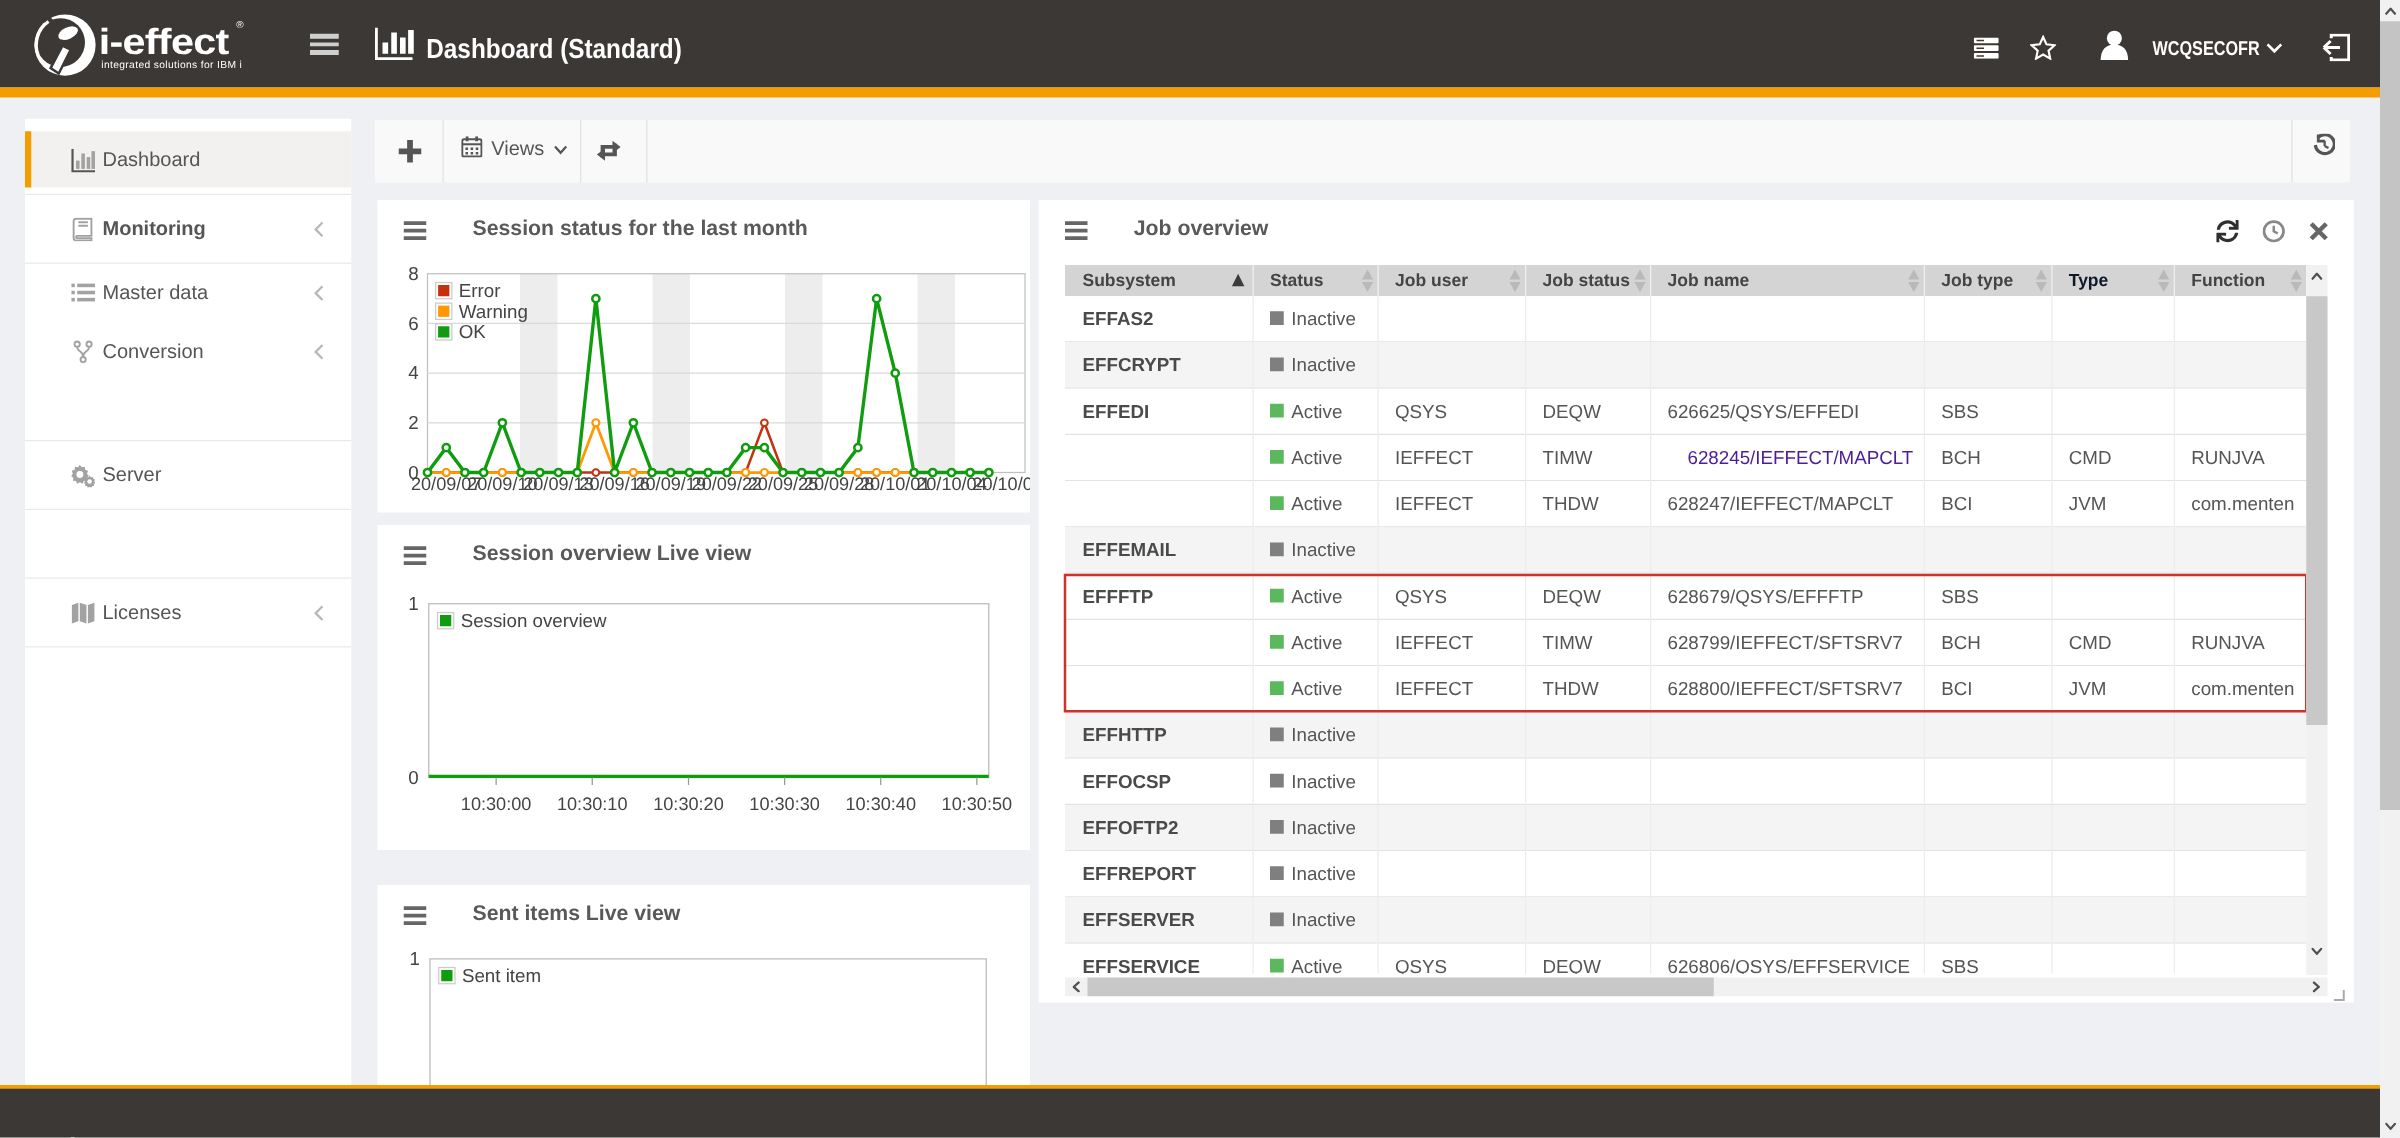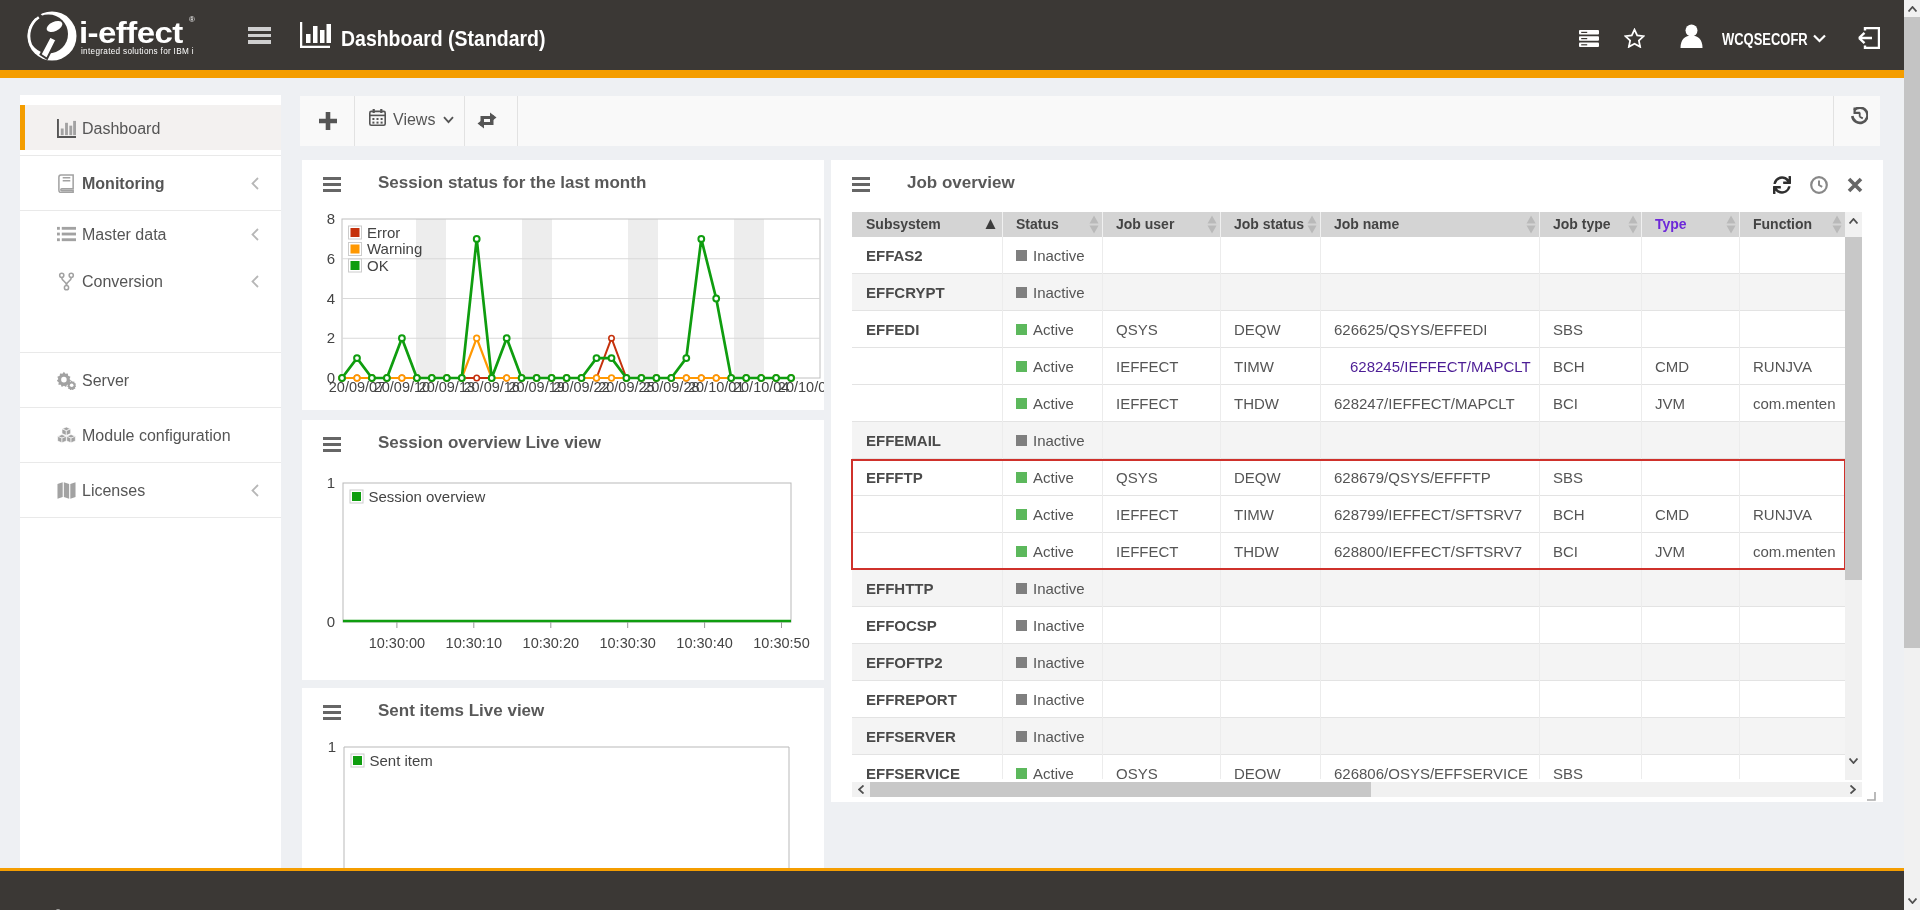--- a/index.html
+++ b/index.html
@@ -130,36 +130,20 @@
         <g fill="#a2a2a2">
           <path d="M8 0 L9.7 2.3 L12.5 1.8 L12.9 4.6 L15.6 5.6 L14.5 8.2 L16.3 10.4 L14 12 L14.4 14.8 L11.6 15 L10.5 17.6 L8 16.2 L5.5 17.6 L4.4 15 L1.6 14.8 L2 12 L-0.3 10.4 L1.5 8.2 L0.4 5.6 L3.1 4.6 L3.5 1.8 L6.3 2.3 Z"></path>
           <circle cx="8" cy="9" r="3.2" fill="#fff"></circle>
         </g>
         <g fill="#a2a2a2">
           <path d="M17 10 L18.2 11.5 L20 11.2 L20.3 13 L22 13.7 L21.3 15.4 L22.4 16.8 L20.9 17.8 L21.2 19.6 L19.4 19.7 L18.7 21.4 L17 20.5 L15.3 21.4 L14.6 19.7 L12.8 19.6 L13.1 17.8 L11.6 16.8 L12.7 15.4 L12 13.7 L13.7 13 L14 11.2 L15.8 11.5 Z"></path>
           <circle cx="17" cy="15.5" r="2.1" fill="#fff"></circle>
         </g>
       </svg>
       <div class="lbl">Server</div>
-    </div>
-    <div class="mi" style="top:317px;height:45px;">
-      <svg class="ic" viewBox="0 0 20 21">
-        <g fill="#a2a2a2" stroke="#fff" stroke-width="0.7">
-          <path d="M5 3.2 L9.8 1.2 L14.6 3.2 L9.8 5.2 Z"></path>
-          <path d="M5 3.2 L9.8 5.2 V10.4 L5 8.4 Z"></path>
-          <path d="M14.6 3.2 L9.8 5.2 V10.4 L14.6 8.4 Z"></path>
-          <path d="M0.2 11.4 L5 9.4 L9.8 11.4 L5 13.4 Z"></path>
-          <path d="M0.2 11.4 L5 13.4 V18.6 L0.2 16.6 Z"></path>
-          <path d="M9.8 11.4 L5 13.4 V18.6 L9.8 16.6 Z"></path>
-          <path d="M10.2 11.4 L15 9.4 L19.8 11.4 L15 13.4 Z"></path>
-          <path d="M10.2 11.4 L15 13.4 V18.6 L10.2 16.6 Z"></path>
-          <path d="M19.8 11.4 L15 13.4 V18.6 L19.8 16.6 Z"></path>
-        </g>
-      </svg>
-      <div class="lbl">Module configuration</div>
     </div>
     <div class="mi" style="top:372px;height:45px;">
       <svg class="ic" viewBox="0 0 20 20">
         <g fill="#a2a2a2">
           <path d="M0.5 3.2 L6 1.2 V16.8 L0.5 18.8 Z"></path>
           <path d="M7.2 1.2 L12.8 3.2 V18.8 L7.2 16.8 Z"></path>
           <path d="M14 3.2 L19.5 1.2 V16.8 L14 18.8 Z"></path>
         </g>
       </svg>
       <div class="lbl">Licenses</div>
@@ -371,21 +355,21 @@
       <text x="325.7" y="228" font-size="14.5" fill="#444" text-anchor="middle">10:30:30</text>
       <line x1="402.6" y1="202" x2="402.6" y2="208" stroke="#999" stroke-width="1"></line>
       <text x="402.6" y="228" font-size="14.5" fill="#444" text-anchor="middle">10:30:40</text>
       <line x1="479.5" y1="202" x2="479.5" y2="208" stroke="#999" stroke-width="1"></line>
       <text x="479.5" y="228" font-size="14.5" fill="#444" text-anchor="middle">10:30:50</text>
       <rect x="48" y="70" width="13" height="13" fill="#fff" stroke="#ccc" stroke-width="1"></rect>
       <rect x="50" y="72" width="9" height="9" fill="#0f9d0f"></rect>
       <text x="66.5" y="81.5" font-size="15" fill="#444">Session overview</text>
     </svg>
   </div>
-<div class="panel" style="left:302px;top:688px;width:522px;height:180px;">
+<div class="panel" style="left:302px;top:708px;width:522px;height:180px;">
     <div class="hamb">
       <div></div>
       <div></div>
       <div></div>
     </div>
     <div class="ptitle">Sent items Live view</div>
     <svg class="abs" style="left:0;top:0" width="522" height="180" viewBox="0 0 522 180">
       <path d="M42 180 V59 H487 V180" fill="none" stroke="#b9b9b9" stroke-width="1"></path>
       <text x="34" y="64" font-size="15" fill="#444" text-anchor="end">1</text>
       <rect x="49" y="66" width="13" height="13" fill="#fff" stroke="#ccc" stroke-width="1"></rect>
@@ -439,21 +423,21 @@
         <path d="M5 0.5 L9.5 8.5 H0.5 Z" fill="#b9b9b9"></path>
         <path d="M5 18.5 L9.5 10.5 H0.5 Z" fill="#b9b9b9"></path>
       </svg>
       <div class="abs" style="left:468px;top:0;width:1px;height:25px;background:#f0f0f0;"></div>
       <div class="abs" style="left:701px;top:0;height:25px;line-height:25px;font-size:14px;font-weight:bold;color:#444;">Job type</div>
       <svg class="abs" style="left:776px;top:3px" width="10" height="19" viewBox="0 0 10 19">
         <path d="M5 0.5 L9.5 8.5 H0.5 Z" fill="#b9b9b9"></path>
         <path d="M5 18.5 L9.5 10.5 H0.5 Z" fill="#b9b9b9"></path>
       </svg>
       <div class="abs" style="left:687px;top:0;width:1px;height:25px;background:#f0f0f0;"></div>
-      <div class="abs" style="left:803px;top:0;height:25px;line-height:25px;font-size:14px;font-weight:bold;color:#6d28d9;">Type</div>
+      <div class="abs" style="left:803px;top:0;height:25px;line-height:25px;font-size:14px;font-weight:bold;color:#0f172a;">Type</div>
       <svg class="abs" style="left:874px;top:3px" width="10" height="19" viewBox="0 0 10 19">
         <path d="M5 0.5 L9.5 8.5 H0.5 Z" fill="#b9b9b9"></path>
         <path d="M5 18.5 L9.5 10.5 H0.5 Z" fill="#b9b9b9"></path>
       </svg>
       <div class="abs" style="left:789px;top:0;width:1px;height:25px;background:#f0f0f0;"></div>
       <div class="abs" style="left:901px;top:0;height:25px;line-height:25px;font-size:14px;font-weight:bold;color:#444;">Function</div>
       <svg class="abs" style="left:980px;top:3px" width="10" height="19" viewBox="0 0 10 19">
         <path d="M5 0.5 L9.5 8.5 H0.5 Z" fill="#b9b9b9"></path>
         <path d="M5 18.5 L9.5 10.5 H0.5 Z" fill="#b9b9b9"></path>
       </svg>

